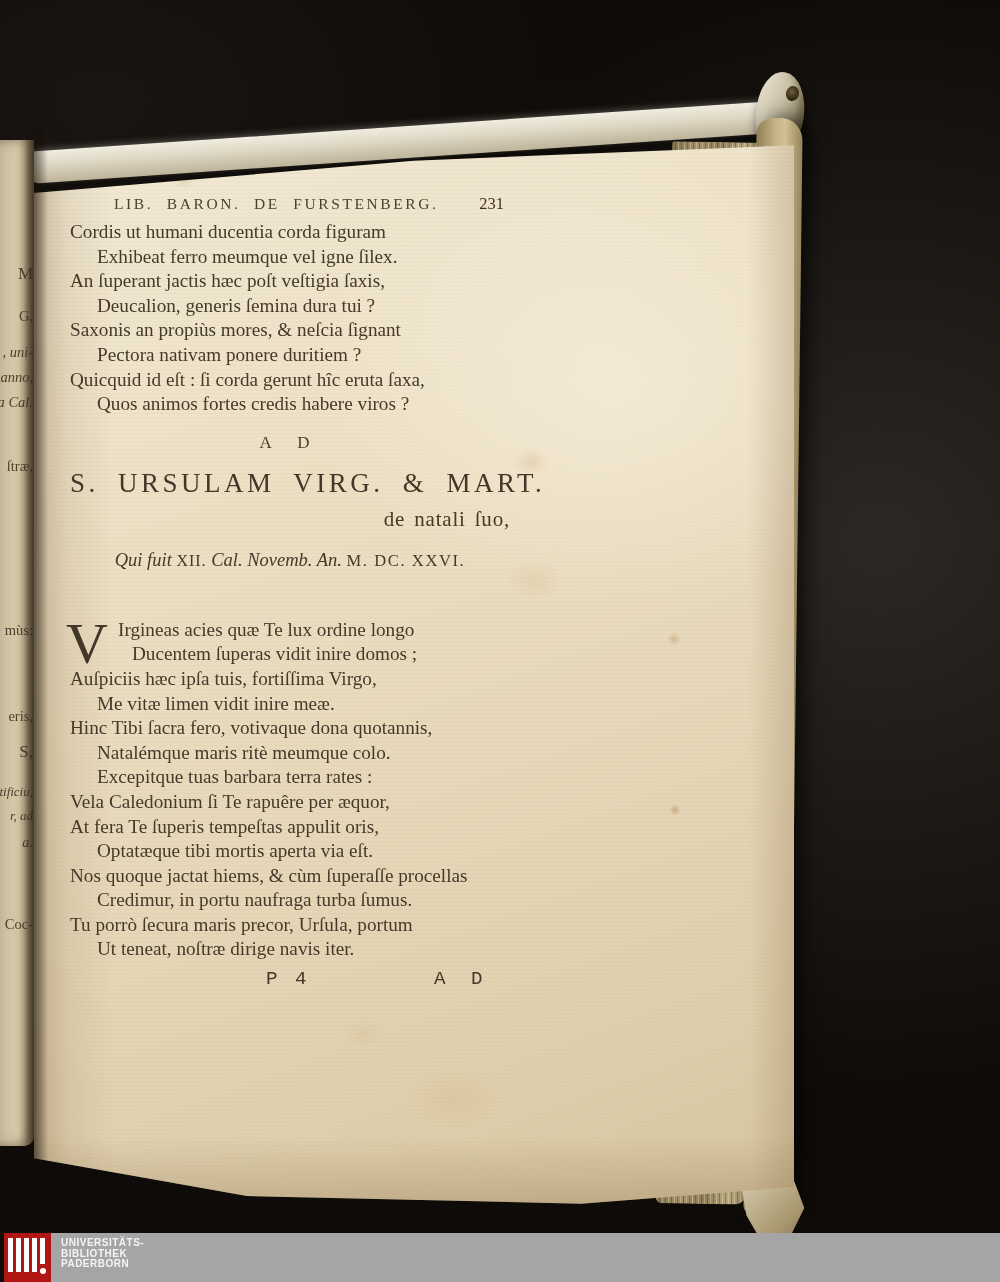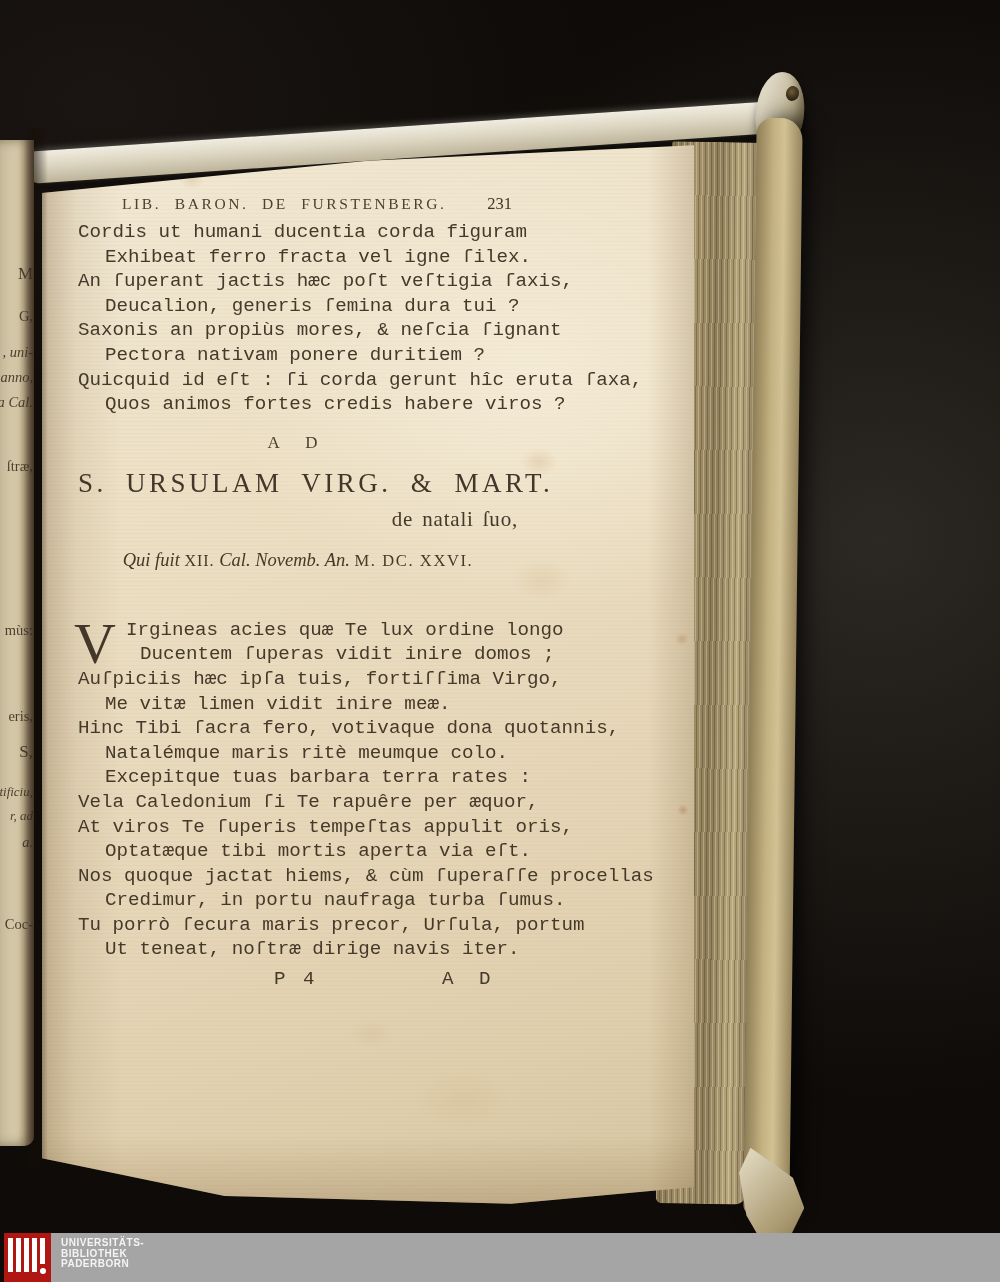--- a/index.html
+++ b/index.html
@@ -43,21 +43,21 @@
     background:linear-gradient(90deg,#8f7d56 0%,#c3b181 38%,#d2c193 62%,#96845c 100%);
     border-radius:16px 22px 18px 8px;
     box-shadow:8px 0 20px rgba(0,0,0,.65);
   }
   .flap-bottom{position:absolute;left:742px;top:1146px;width:62px;height:120px;
     transform:rotate(-5deg);
     background:linear-gradient(140deg,#ddd4ba 10%,#a9986f 65%,#6f6044 100%);
     clip-path:polygon(22% 0%, 86% 28%, 100% 54%, 46% 100%, 6% 56%, 0% 20%);
   }
   
-  .page{position:absolute;left:42px;top:94px;width:652px;height:1112px;
+  .page{position:absolute;left:34px;top:94px;width:760px;height:1112px;
     background:linear-gradient(160deg,#f3ebd7 0%,#ecdfc4 35%,#e6d7b9 62%,#dfceac 85%,#d6c5a1 100%);
     clip-path:polygon(0% 8.9%, 50% 6.0%, 100% 4.6%, 100% 98.3%, 72% 99.8%, 28% 99.1%, 0% 95.7%);
   }
   .page-tex{position:absolute;inset:0;
     background:repeating-linear-gradient(0deg, rgba(150,118,66,.05) 0 1px, rgba(0,0,0,0) 1px 4px);}
   .page-shade{position:absolute;inset:0;
     background:
       linear-gradient(90deg, rgba(115,86,46,.32) 0, rgba(115,86,46,.10) 34px, rgba(0,0,0,0) 80px),
       linear-gradient(270deg, rgba(115,86,46,.22) 0, rgba(0,0,0,0) 46px),
       linear-gradient(0deg, rgba(115,86,46,.26) 0, rgba(0,0,0,0) 70px),
@@ -70,21 +70,21 @@
       radial-gradient(10px 9px at 640px 545px, rgba(172,112,56,.30), rgba(0,0,0,0) 72%),
       radial-gradient(8px 8px at 641px 716px, rgba(160,95,45,.34), rgba(0,0,0,0) 72%),
       radial-gradient(70px 44px at 420px 1005px, rgba(190,150,95,.13), rgba(0,0,0,0) 70%),
       radial-gradient(18px 13px at 150px 86px, rgba(190,150,95,.22), rgba(0,0,0,0) 70%),
       radial-gradient(30px 22px at 330px 940px, rgba(185,145,90,.12), rgba(0,0,0,0) 70%);}
   
   .text{position:absolute;left:36px;top:100px;width:472px;color:#45392a;font-size:19.2px;}
   .row-head{display:flex;align-items:baseline;height:22px;}
   .head-title{letter-spacing:2.6px;word-spacing:7px;font-size:15.5px;padding-left:44px;color:#4c4030;}
   .head-pagenum{margin-left:auto;padding-right:38px;font-size:16.5px;color:#41341f;}
-  .l{line-height:24.6px;white-space:nowrap;font-family:Liberation Mono, monospace;}
+  .l{line-height:24.6px;white-space:nowrap;}
   .ind{padding-left:27px;}
   .poem1{margin-top:4px;}
   .kicker{width:440px;text-align:center;letter-spacing:11px;font-size:17px;line-height:24px;margin-top:14px;color:#4c4030;}
   .sec-title{width:440px;text-align:center;font-size:27px;letter-spacing:3.5px;word-spacing:9px;line-height:36px;margin-top:10px;white-space:nowrap;color:#43372a;}
   .sec-sub{width:440px;text-align:right;font-size:21px;letter-spacing:.8px;word-spacing:3px;line-height:28px;margin-top:4px;}
   .date{width:440px;text-align:center;font-size:18.5px;line-height:26px;margin-top:14px;white-space:nowrap;}
   .it{font-style:italic;}
   .date .num{font-size:16px;letter-spacing:1px;}
   .date .year{font-size:16.5px;letter-spacing:1.6px;}
   .poem2{margin-top:16px;position:relative;}
@@ -133,21 +133,21 @@
   <div class="stains"></div>
 
   <div class="text">
     <div class="row-head">
       <span class="head-title">LIB. BARON. DE FURSTENBERG.</span>
       <span class="head-pagenum">231</span>
     </div>
 
     <div class="poem1">
       <div class="l">Cordis ut humani ducentia corda figuram</div>
-      <div class="l ind">Exhibeat ferro fracta vel igne ſilex.</div>
+      <div class="l ind">Exhibeat ferro meumque vel igne ſilex.</div>
       <div class="l">An ſuperant jactis hæc poſt veſtigia ſaxis,</div>
       <div class="l ind">Deucalion, generis ſemina dura tui ?</div>
       <div class="l">Saxonis an propiùs mores, &amp; neſcia ſignant</div>
       <div class="l ind">Pectora nativam ponere duritiem ?</div>
       <div class="l">Quicquid id eſt : ſi corda gerunt hîc eruta ſaxa,</div>
       <div class="l ind">Quos animos fortes credis habere viros ?</div>
     </div>
 
     <div class="kicker">A D</div>
     <div class="sec-title">S. URSULAM VIRG. &amp; MART.</div>
@@ -163,21 +163,21 @@
     <div class="poem2">
       <span class="dropcap">V</span>
       <div class="l p2l0">Irgineas acies quæ Te lux ordine longo</div>
       <div class="l p2l1">Ducentem ſuperas vidit inire domos ;</div>
       <div class="l">Auſpiciis hæc ipſa tuis, fortiſſima Virgo,</div>
       <div class="l ind">Me vitæ limen vidit inire meæ.</div>
       <div class="l">Hinc Tibi ſacra fero, votivaque dona quotannis,</div>
       <div class="l ind">Natalémque maris ritè meumque colo.</div>
       <div class="l ind">Excepitque tuas barbara terra rates :</div>
       <div class="l">Vela Caledonium ſi Te rapuêre per æquor,</div>
-      <div class="l">At viros Te ſuperis tempeſtas appulit oris,</div>
+      <div class="l">At fera Te ſuperis tempeſtas appulit oris,</div>
       <div class="l ind">Optatæque tibi mortis aperta via eſt.</div>
       <div class="l">Nos quoque jactat hiems, &amp; cùm ſuperaſſe procellas</div>
       <div class="l ind">Credimur, in portu naufraga turba ſumus.</div>
       <div class="l">Tu porrò ſecura maris precor, Urſula, portum</div>
       <div class="l ind">Ut teneat, noſtræ dirige navis iter.</div>
     </div>
 
     <div class="pfoot">
       <span class="sig">P 4</span>
       <span class="catch">A D</span>

